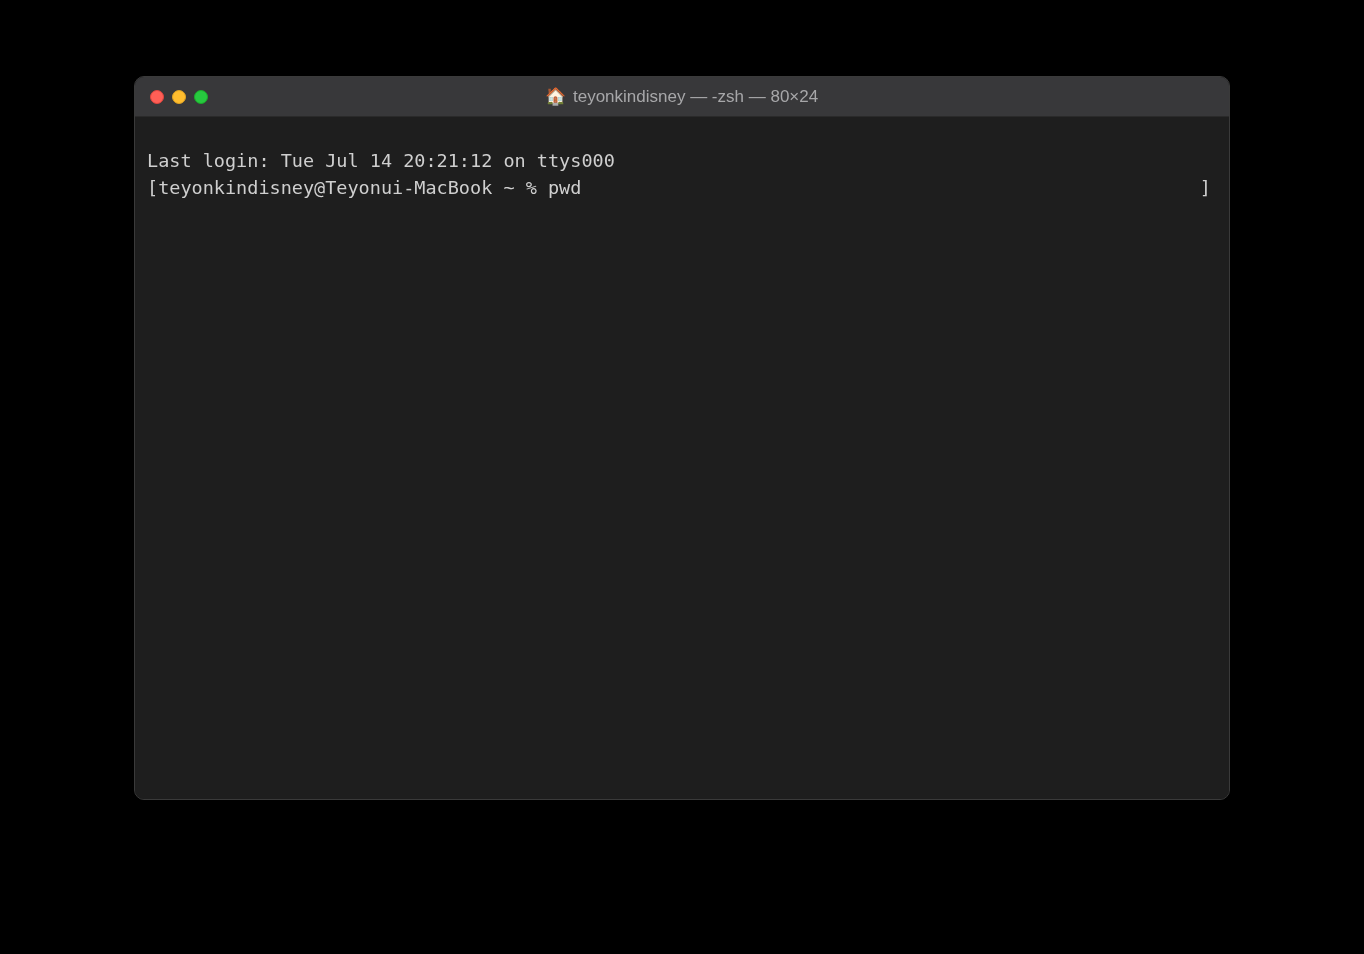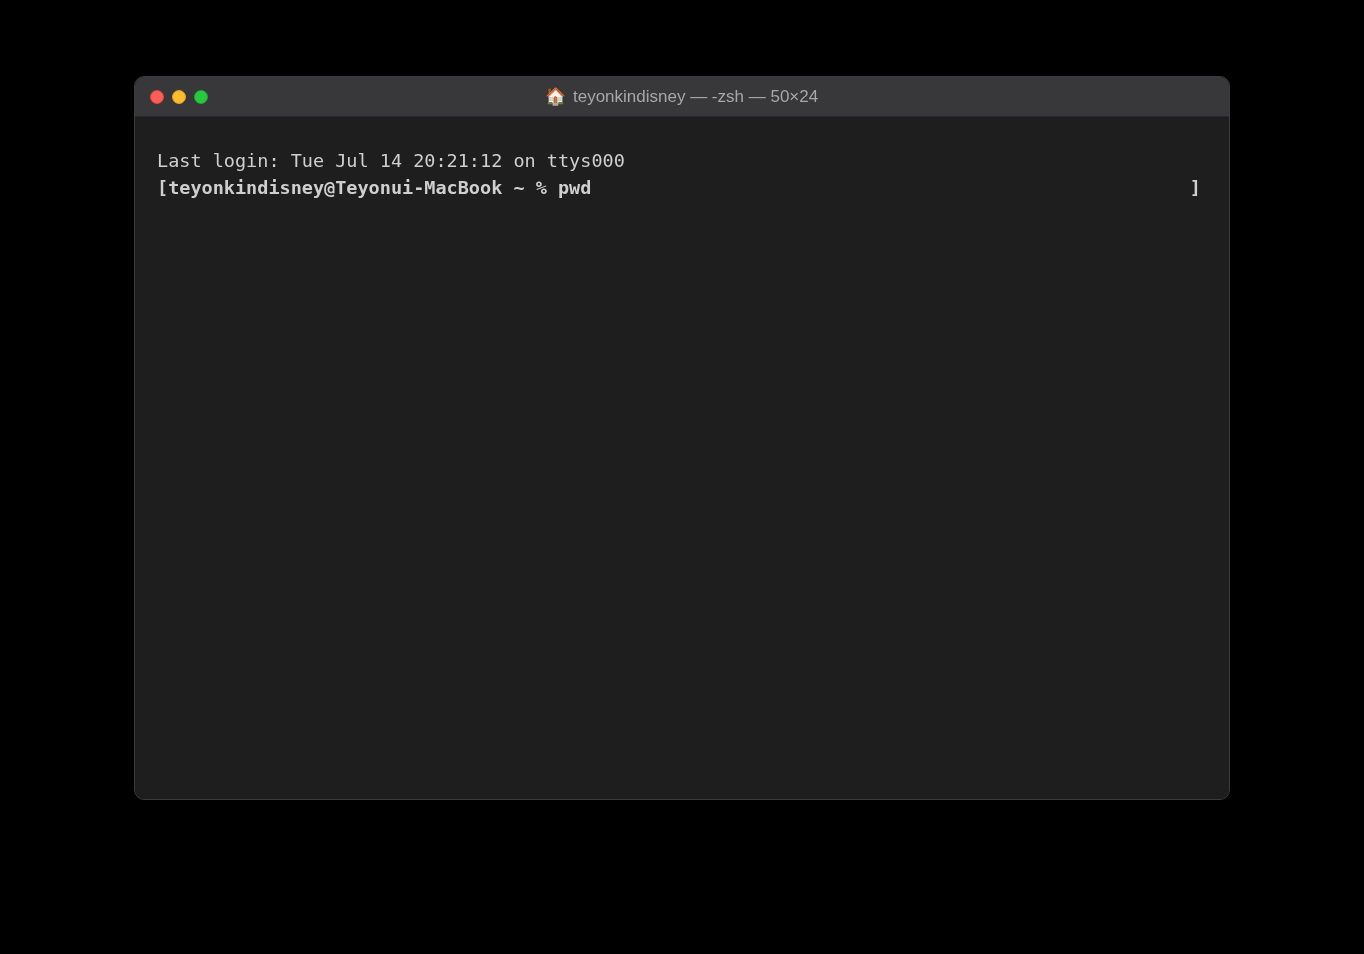--- a/index.html
+++ b/index.html
@@ -61,59 +61,58 @@
       justify-content: center;
       gap: 6px;
     }
     .home-icon {
       display: inline-flex;
       align-items: center;
     }
     .terminal-body {
       flex: 1;
       background: #1e1e1e;
-      padding: 4px 22px;
+      padding: 4px 12px;
       font-family: "Menlo", "Monaco", "Consolas", monospace;
       font-size: 18.5px;
       line-height: 1.45;
       color: #cfcfcf;
       white-space: pre;
       overflow: hidden;
     }
     .line {
       display: block;
     }
     .cursor {
       display: inline-block;
       width: 11px;
       height: 22px;
       background: #9f9f9f;
       vertical-align: text-bottom;
       margin-bottom: -2px;
     }
     .bracket-line {
       position: relative;
-      font-weight: bold;
     }
     .closing-bracket {
       position: absolute;
       right: 6px;
     }
   </style>
 </head>
 <body>
 
 <div class="terminal-window">
   <div class="titlebar">
     <div class="traffic-lights">
       <div class="light red"></div>
       <div class="light yellow"></div>
       <div class="light green"></div>
     </div>
     <div class="title">
       <span class="home-icon">🏠</span>
-      <span>teyonkindisney — -zsh — 50×24</span>
+      <span>teyonkindisney — -zsh — 80×24</span>
     </div>
   </div>
   <div class="terminal-body">
 <span class="line">Last login: Tue Jul 14 20:21:12 on ttys000</span><span class="line bracket-line"><span>[teyonkindisney@Teyonui-MacBook ~ % pwd</span><span class="closing-bracket">]</span></span>
   </div>
 </div>
 
 </body></html>

